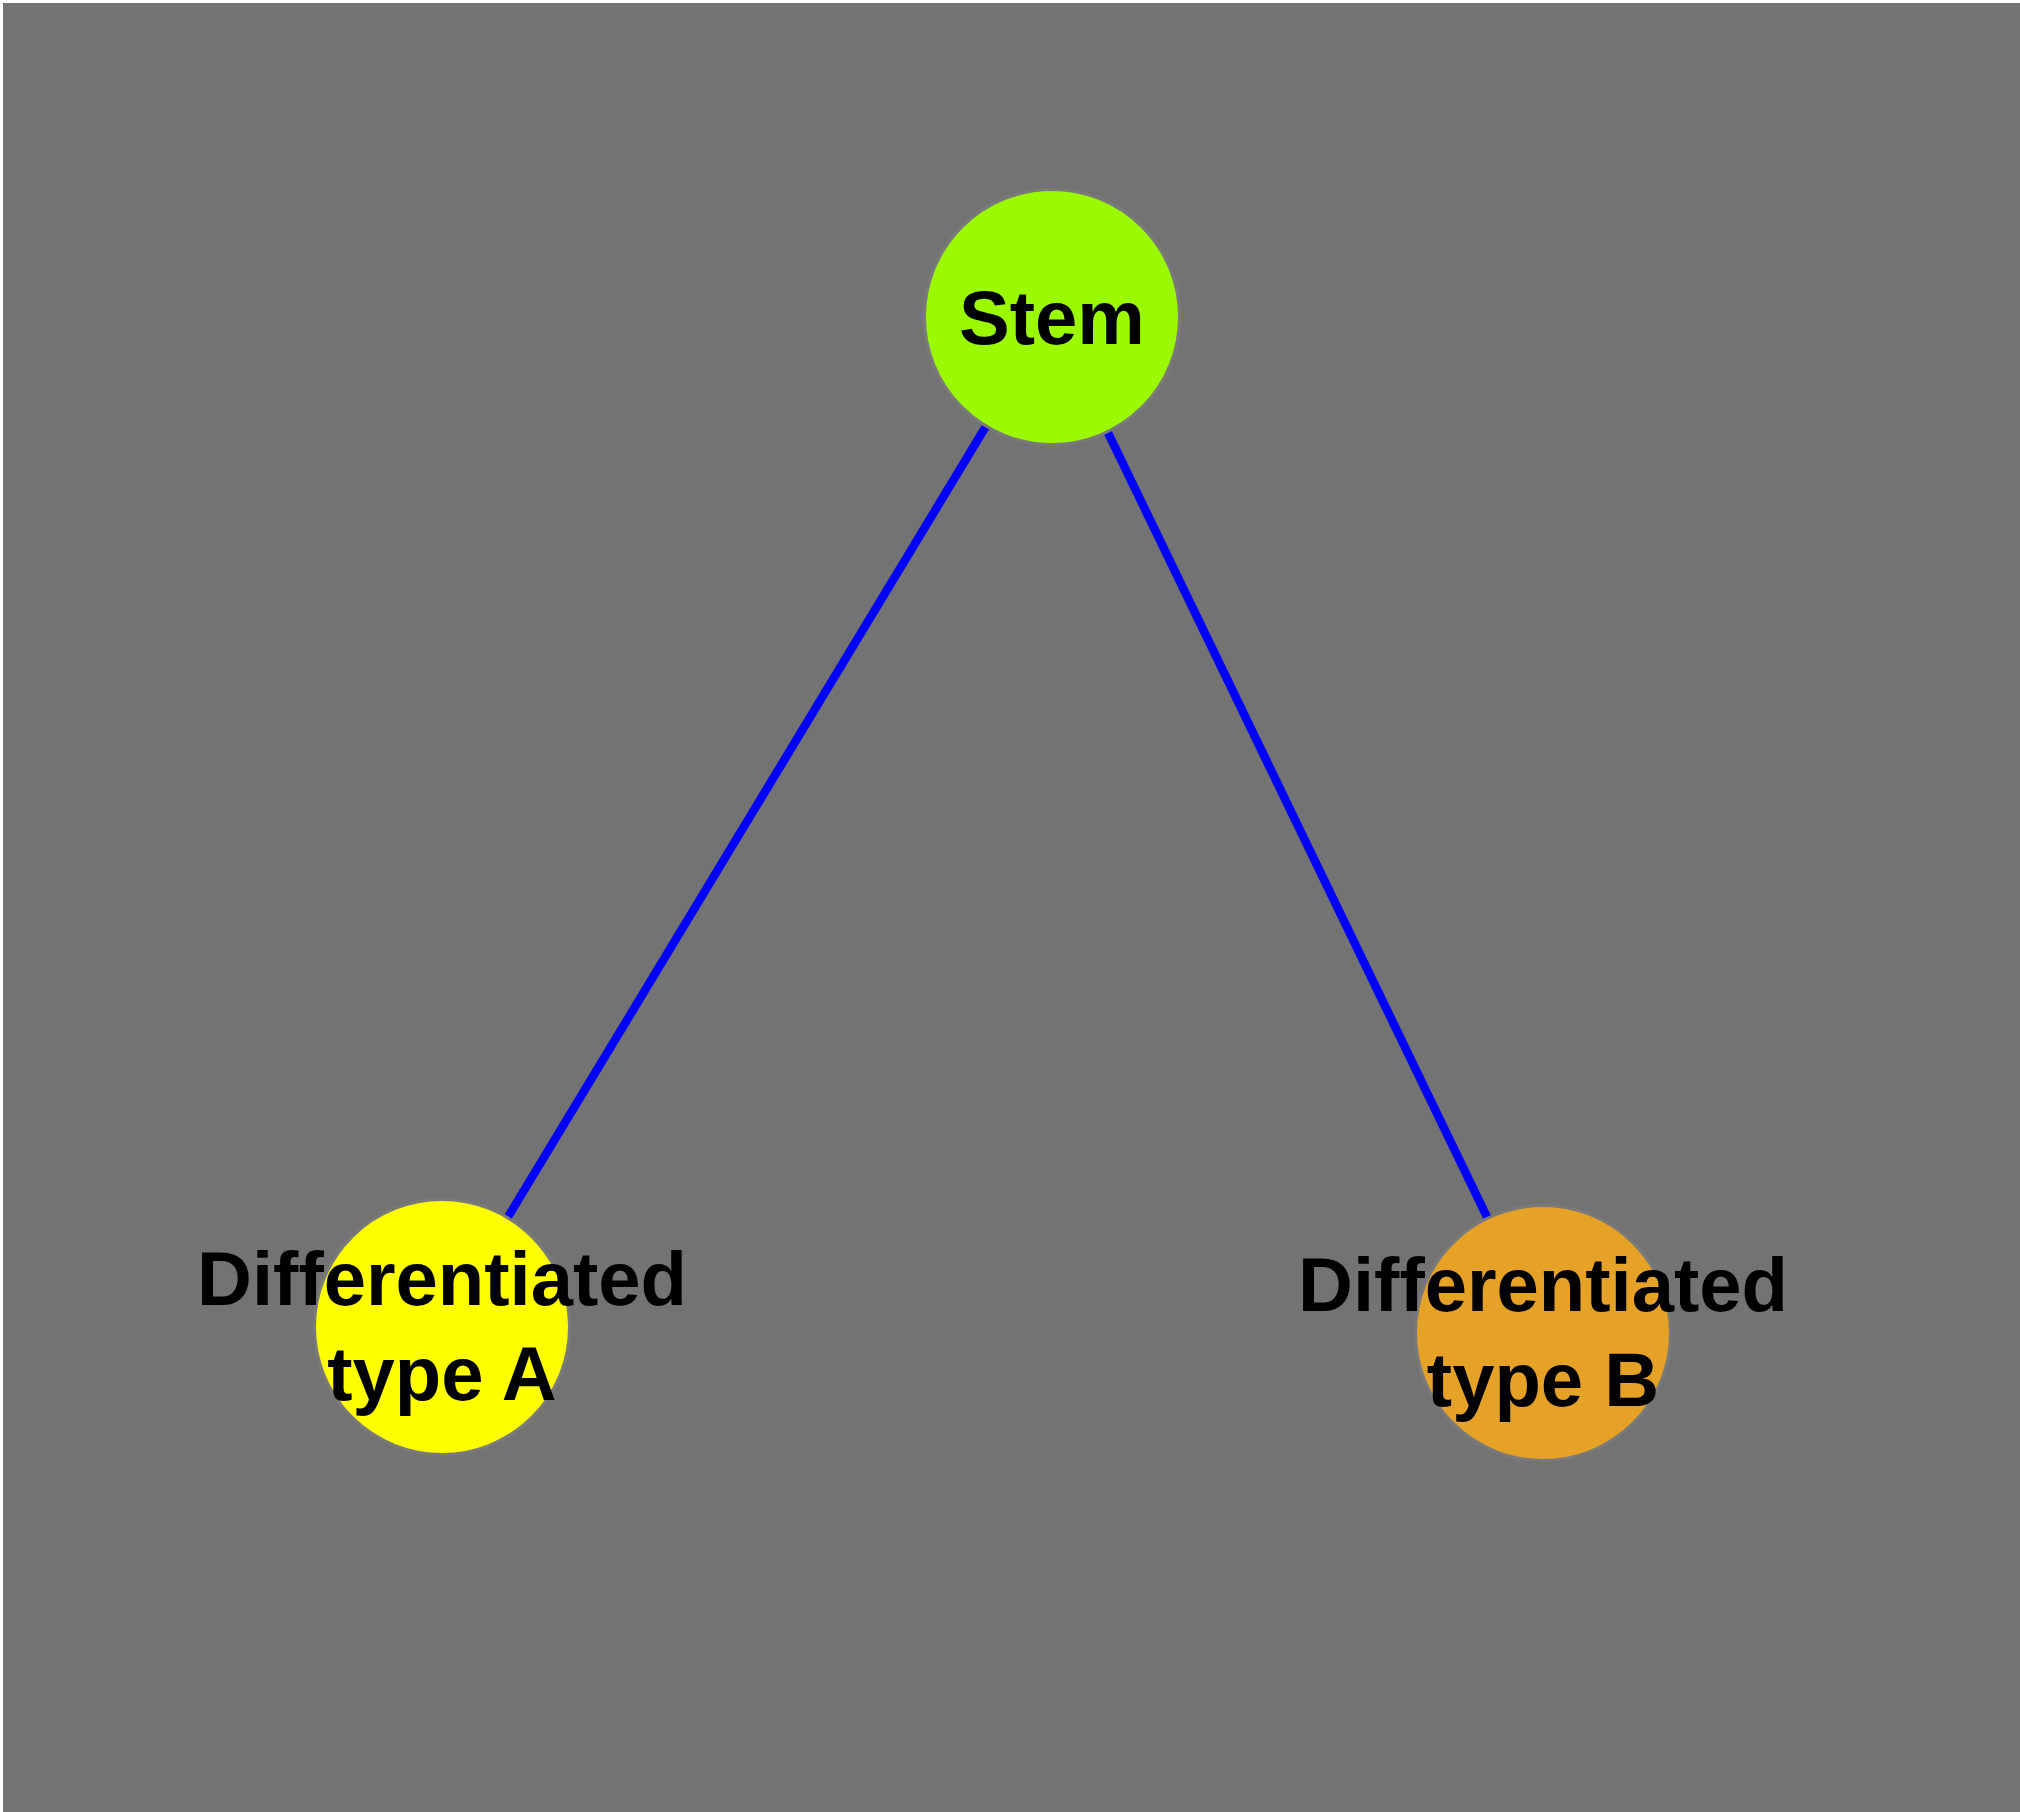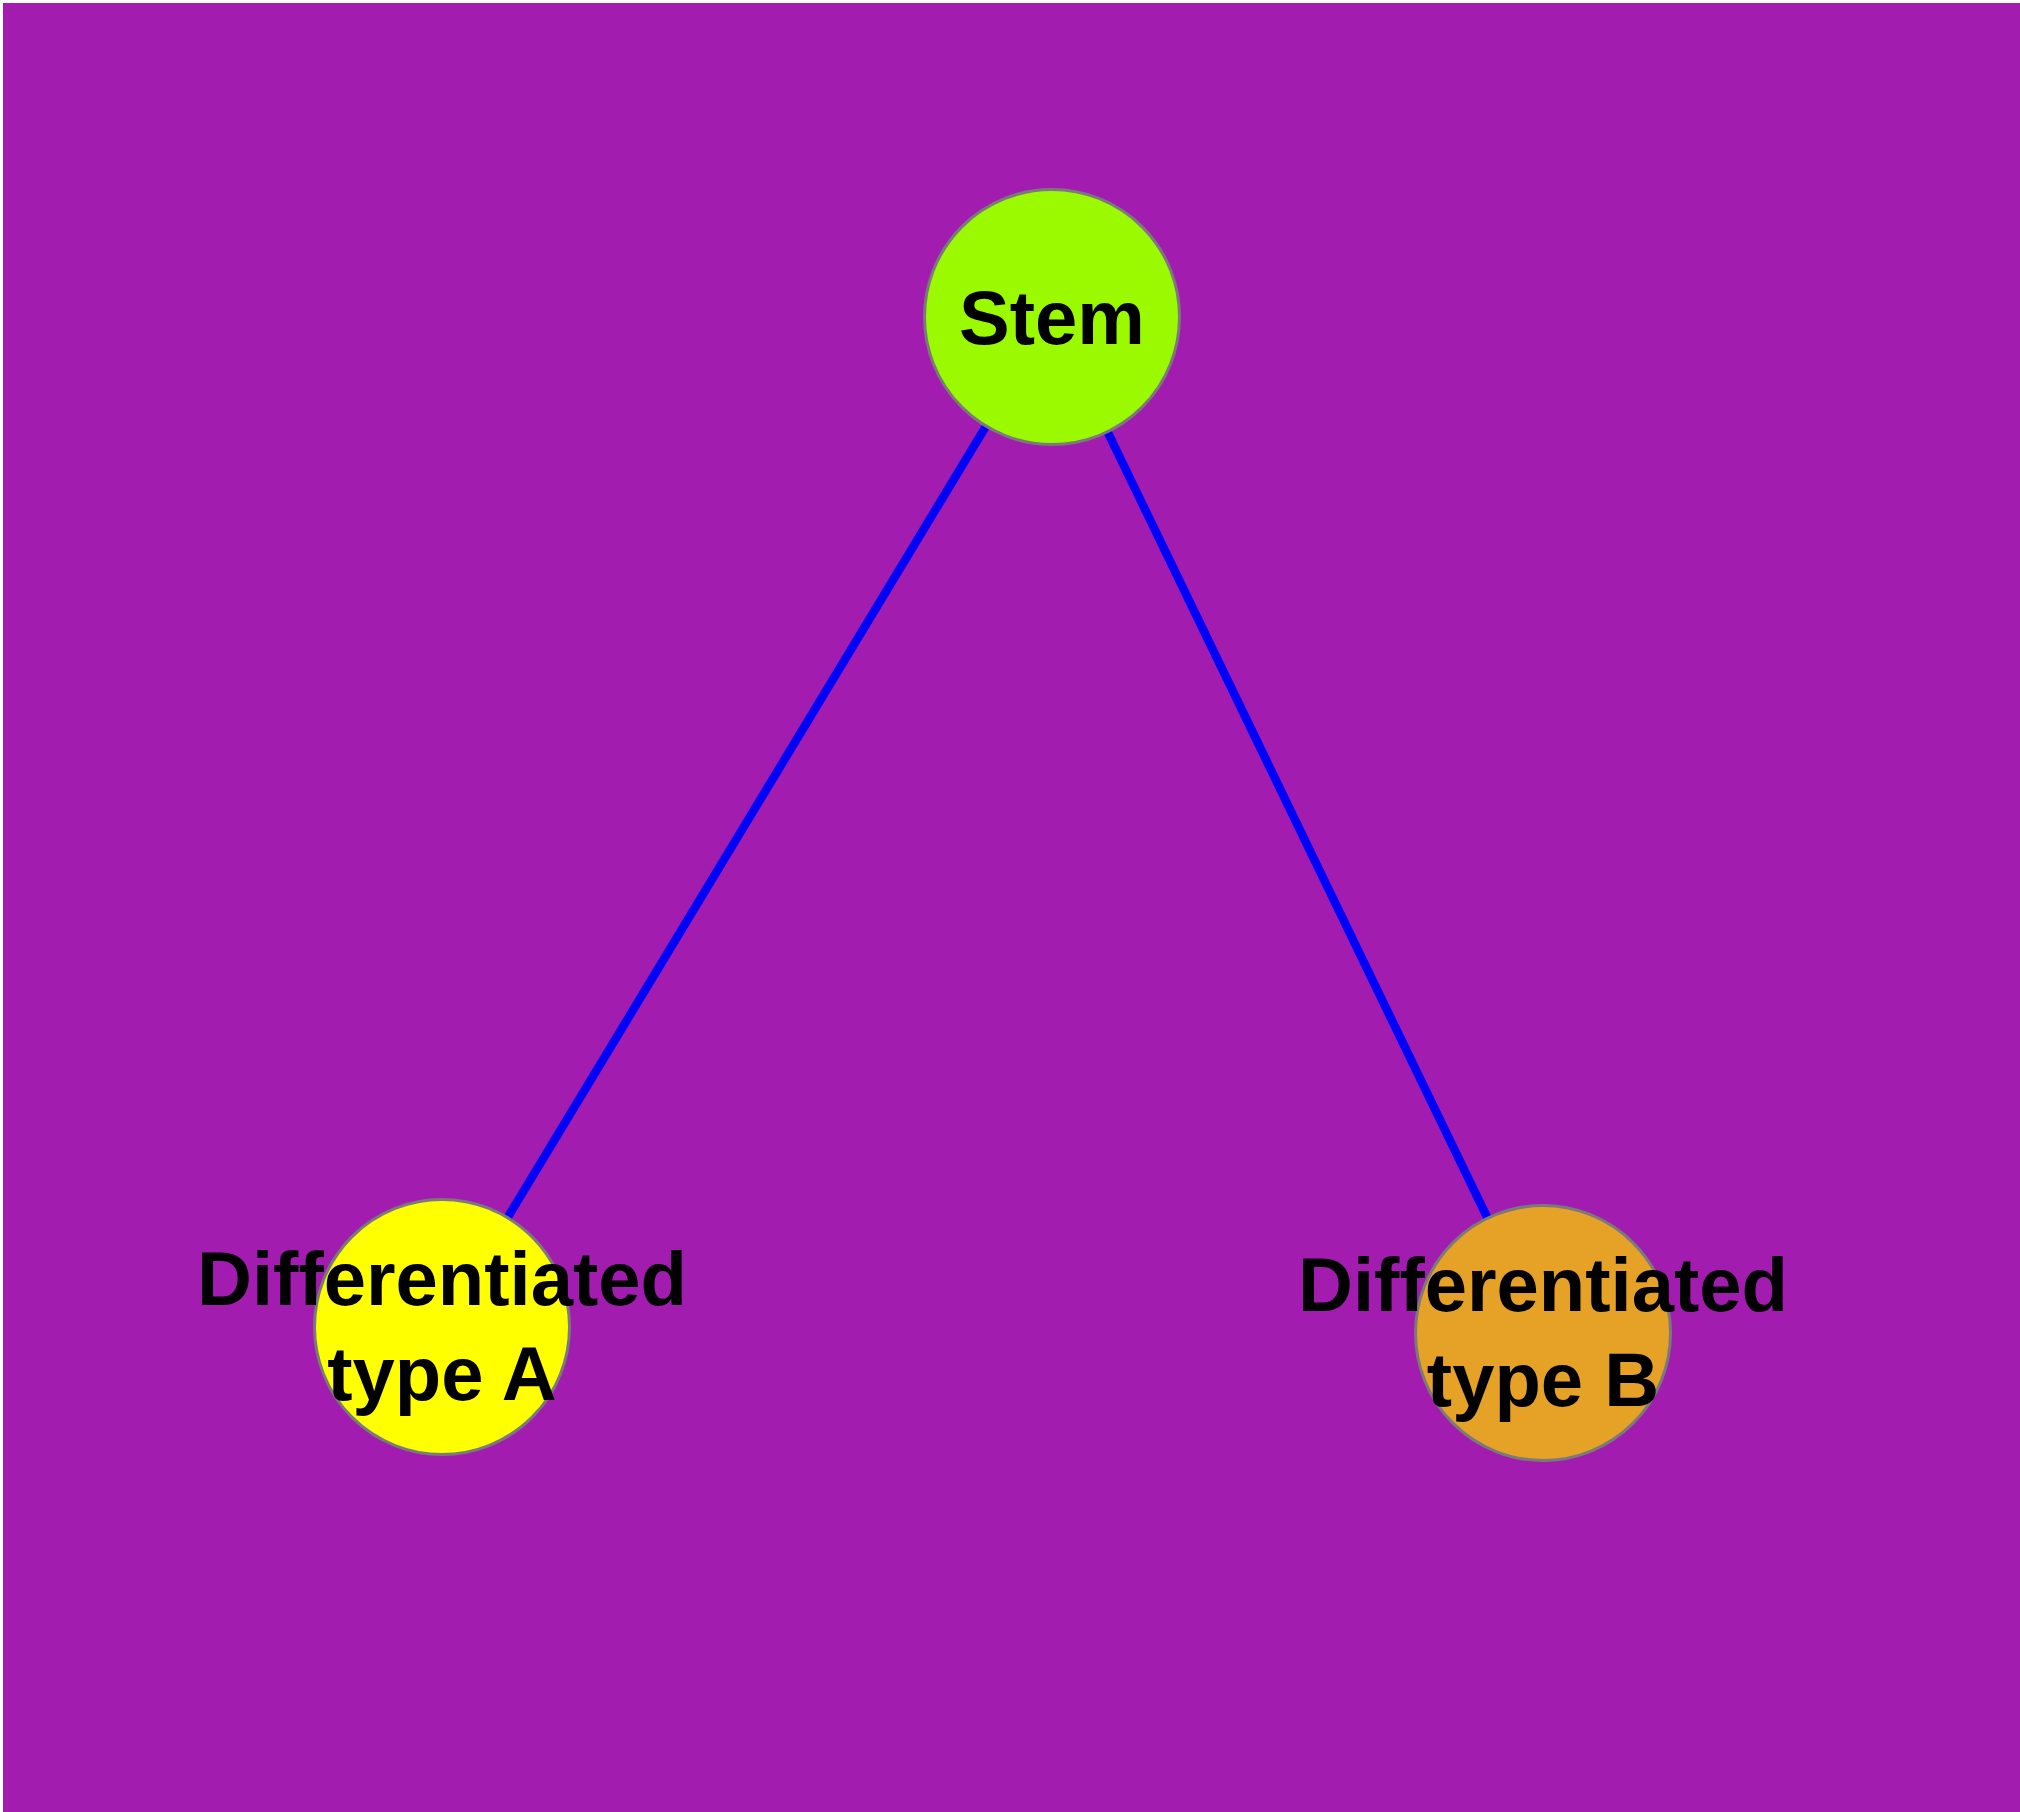--- a/index.html
+++ b/index.html
@@ -39,21 +39,21 @@
   .margin-strip.top {
     left: 0; top: 0; width: 100%; height: 3.4px;
   }
   .margin-strip.left {
     left: 0; top: 0; width: 2.5px; height: 100%;
   }
 </style>
 </head>
 <body>
 
-<div class="canvas" id="canvas" style="background: #a21caf;">
+<div class="canvas" id="canvas" style="background: #737373;">
 
   <svg class="edges-layer" id="edges-layer" width="2021" height="1812" viewBox="0 0 2384 2138">
     <line x1="1241" y1="374" x2="521" y2="1565" stroke="#0000FA" stroke-width="10"></line>
     <line x1="1241" y1="374" x2="1820" y2="1572" stroke="#0000FA" stroke-width="10"></line>
   </svg>
 
   <div class="node" style="left: 923px; top: 188px; width: 258px; height: 258px; background: rgb(156, 250, 0); border-color: rgb(122, 122, 122); border-width: 3.8px;"></div>
   <div class="node" style="left: 313px; top: 1198px; width: 258px; height: 258px; background: rgb(255, 255, 0); border-color: rgb(122, 122, 122); border-width: 3.8px;"></div>
   <div class="node" style="left: 1414px; top: 1204px; width: 258px; height: 258px; background: rgb(230, 162, 39); border-color: rgb(122, 122, 122); border-width: 3.8px;"></div>
 

